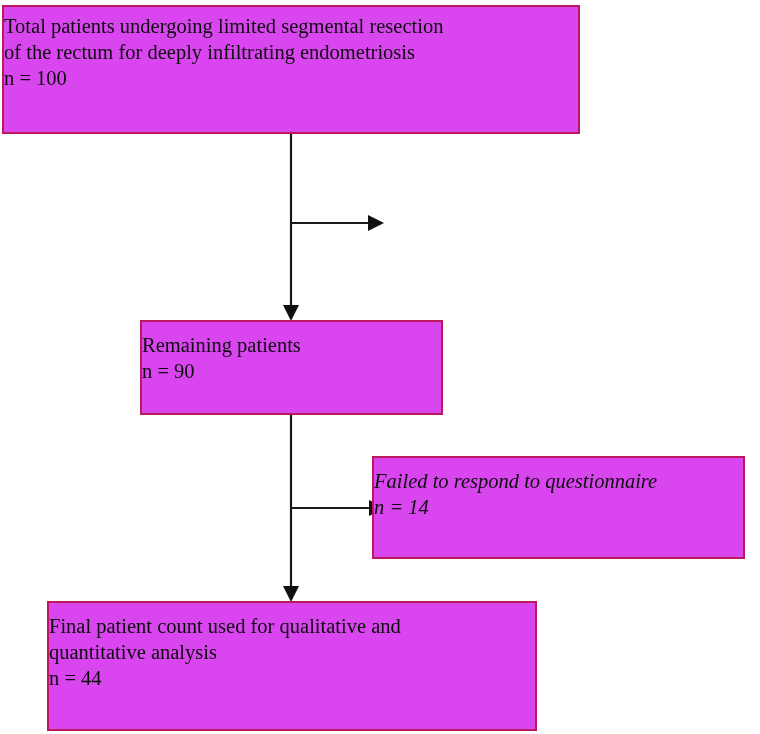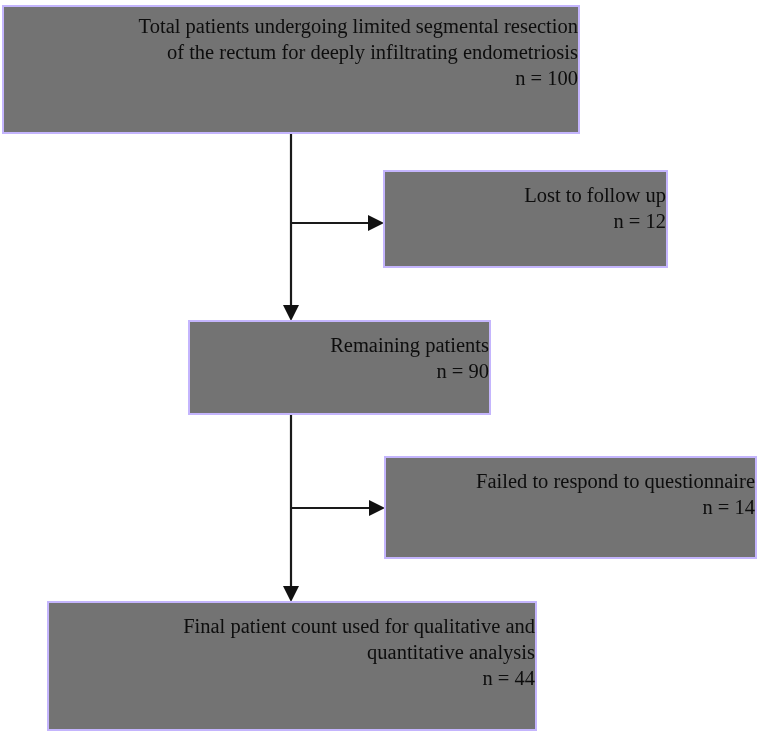--- a/index.html
+++ b/index.html
@@ -15,23 +15,23 @@
   #canvas {
     position: relative;
     width: 760px;
     height: 734px;
     background: #ffffff;
     overflow: hidden;
   }
   .flow-box {
     position: absolute;
     box-sizing: border-box;
-    border: 2px solid #c4b5fd;
-    background: #737373;
-    text-align: right;
+    border: 2px solid #be185d;
+    background: #d946ef;
+    text-align: left;
     font-size: 20.5px;
     line-height: 1.28;
     color: #0d0d0d;
   }
   .flow-box .box-text {
     display: block;
     white-space: pre-line;
     padding-top: 6px;
   }
   .flow-box.pad-more .box-text {
@@ -75,31 +75,27 @@
     <line x1="291" y1="508" x2="377" y2="508"></line>
     <polygon class="arrowhead" points="385,508 369,500 369,516"></polygon>
   </svg>
 
   <div class="flow-box" style="left:2px; top:5px; width:578px; height:129px;">
     <span class="box-text">Total patients undergoing limited segmental resection
 of the rectum for deeply infiltrating endometriosis
 n = 100</span>
   </div>
 
-  <div class="flow-box pad-more" style="left:383px; top:170px; width:285px; height:98px;">
-    <span class="box-text">Lost to follow up
-n = 12</span>
-  </div>
 
-  <div class="flow-box pad-more" style="left:140px; top:320px; width:303px; height:95px;margin-left:48px;">
+  <div class="flow-box pad-more" style="left:140px; top:320px; width:303px; height:95px;">
     <span class="box-text">Remaining patients
 n = 90</span>
   </div>
 
-  <div class="flow-box pad-more" style="left:384px; top:456px; width:373px; height:103px;">
+  <div class="flow-box pad-more" style="left:372px; top:456px; width:373px; height:103px;font-style:italic;">
     <span class="box-text">Failed to respond to questionnaire
 n = 14</span>
   </div>
 
   <div class="flow-box pad-more" style="left:47px; top:601px; width:490px; height:130px;">
     <span class="box-text">Final patient count used for qualitative and
 quantitative analysis
 n = 44</span>
   </div>
 

